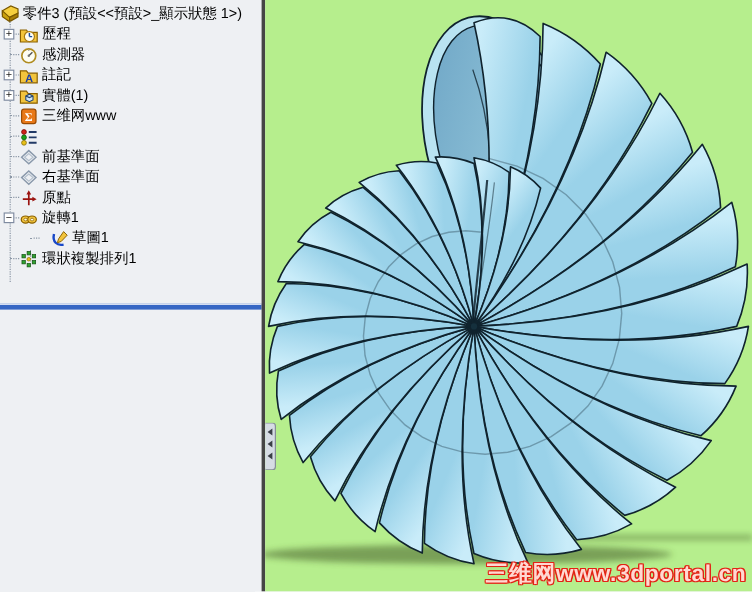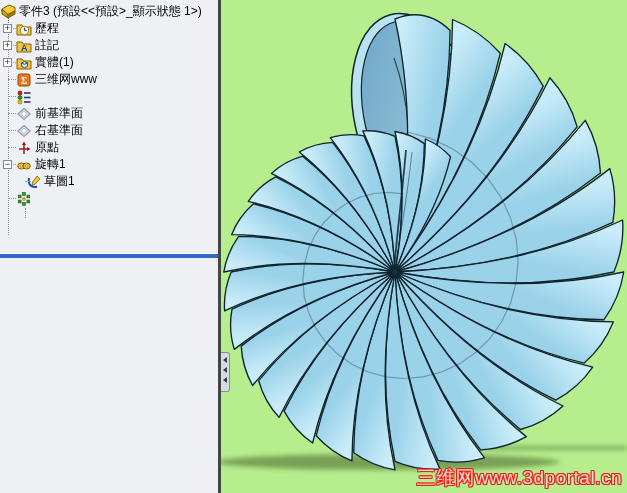--- a/index.html
+++ b/index.html
@@ -7,21 +7,21 @@
   #stage{position:relative;width:622px;height:493px;background:#eef0f3;}
 
   
   #panel{position:absolute;left:0;top:0;width:218px;height:493px;background:#eef0f3;}
   #tree{position:absolute;left:0;top:2px;width:218px;}
   .row{position:relative;display:flex;align-items:center;height:17px;white-space:nowrap;}
   .row.root{height:18px;}
   .row .lbl{font-size:12px;color:#000;margin-left:3px;}
   .row .ic{width:16px;height:16px;flex:0 0 16px;}
   .lv1{padding-left:16px;}
-  .lv2{padding-left:25px;}
+  .lv2{padding-left:41px;}
   .row.lv1::before{content:"";position:absolute;left:8px;top:8px;width:8px;
     border-top:1px dotted #8b97a6;}
   .row.lv2::before{content:"";position:absolute;left:25px;top:8px;width:8px;
     border-top:1px dotted #8b97a6;}
   #vline{position:absolute;left:8px;top:16px;height:217px;border-left:1px dotted #8b97a6;}
   #vline2{position:absolute;left:25px;top:206px;height:10px;border-left:1px dotted #8b97a6;}
   .ebox{position:absolute;left:3px;top:4px;width:9px;height:9px;background:#fff;
     border:1px solid #7f8ba0;font-size:9px;line-height:7px;text-align:center;
     color:#222;box-sizing:border-box;cursor:pointer;}
   .splitbar{position:absolute;left:0;top:253px;width:218px;height:4px;
@@ -32,21 +32,21 @@
   #ptab{position:absolute;left:221px;top:352px;width:9px;height:40px;background:#d6dce4;
     border:1px solid #868d97;border-left:none;border-radius:0 3px 3px 0;
     box-sizing:border-box;cursor:pointer;}
   #ptab .arr{width:0;height:0;border-top:3px solid transparent;
     border-bottom:3px solid transparent;border-right:4px solid #3a3f46;margin:4px auto 0;}
 
   
   #viewport{position:absolute;left:221px;top:0;width:406px;height:493px;
     background:linear-gradient(#bbf196,#b2ea85);}
   #shell{position:absolute;left:0;top:0;}
-  #watermark{position:absolute;right:5px;bottom:2px;font-weight:normal;font-size:19px;
+  #watermark{position:absolute;right:5px;bottom:2px;font-weight:bold;font-size:19px;
     letter-spacing:0.5px;color:#ffd9d2;
     text-shadow:1px 1px 0 #e32315,-1px -1px 0 #e32315,1px -1px 0 #e32315,
       -1px 1px 0 #e32315,0 1px 0 #e32315,0 -1px 0 #e32315,1px 0 0 #e32315,-1px 0 0 #e32315;}
 </style>
 </head>
 <body>
 
 <div id="stage">
 
   <div id="panel">
@@ -66,20 +66,29 @@
             <span class="ebox">+</span>
             <span class="ic"><svg width="16" height="16" viewBox="0 0 16 16">
                 <path d="M1 4 L6 4 L7.5 6 L15 6 L15 14 L1 14 Z" fill="#f2c43c" stroke="#8a6000" stroke-width="1"></path>
                 <circle cx="8.5" cy="9.5" r="4.2" fill="#fffdf2" stroke="#a97b10"></circle>
                 <line x1="8.5" y1="9.5" x2="8.5" y2="6.6" stroke="#1a4fa0" stroke-width="1.2"></line>
                 <line x1="8.5" y1="9.5" x2="10.8" y2="9.5" stroke="#1a4fa0" stroke-width="1.2"></line>
               </svg></span>
             <span class="lbl">歷程</span>
           </div>
           <div class="row lv1">
+            <span class="ic"><svg width="16" height="16" viewBox="0 0 16 16">
+                <circle cx="8" cy="8.5" r="5.8" fill="#fdfdf2" stroke="#b08c20" stroke-width="1.4"></circle>
+                <line x1="8" y1="8.5" x2="11" y2="5.5" stroke="#555" stroke-width="1.2"></line>
+                <circle cx="8" cy="8.5" r="1" fill="#777"></circle>
+                <line x1="8" y1="3.4" x2="8" y2="4.6" stroke="#999"></line>
+              </svg></span>
+            <span class="lbl">感測器</span>
+          </div>
+          <div class="row lv1">
             <span class="ebox">+</span>
             <span class="ic"><svg width="16" height="16" viewBox="0 0 16 16">
                 <path d="M1 4 L6 4 L7.5 6 L15 6 L15 14 L1 14 Z" fill="#f2c43c" stroke="#8a6000" stroke-width="1"></path>
                 <text x="8.3" y="13" font-size="9" font-weight="bold" fill="#1a3fa8" text-anchor="middle" font-family="Liberation Sans,sans-serif">A</text>
               </svg></span>
             <span class="lbl">註記</span>
           </div>
           <div class="row lv1">
             <span class="ebox">+</span>
             <span class="ic"><svg width="16" height="16" viewBox="0 0 16 16">
@@ -149,20 +158,21 @@
           <div class="row lv1">
             <span class="ic"><svg width="16" height="16" viewBox="0 0 16 16">
                 <rect x="6.6" y="1.6" width="2.8" height="2.8" fill="#2fa32f" stroke="#145214" stroke-width="0.6"></rect>
                 <rect x="10.9" y="4.1" width="2.8" height="2.8" fill="#2fa32f" stroke="#145214" stroke-width="0.6"></rect>
                 <rect x="10.9" y="9.1" width="2.8" height="2.8" fill="#2fa32f" stroke="#145214" stroke-width="0.6"></rect>
                 <rect x="6.6" y="11.6" width="2.8" height="2.8" fill="#2fa32f" stroke="#145214" stroke-width="0.6"></rect>
                 <rect x="2.3" y="9.1" width="2.8" height="2.8" fill="#2fa32f" stroke="#145214" stroke-width="0.6"></rect>
                 <rect x="2.3" y="4.1" width="2.8" height="2.8" fill="#2fa32f" stroke="#145214" stroke-width="0.6"></rect>
                 <circle cx="8" cy="8" r="1.5" fill="#e8c018" stroke="#8c7208" stroke-width="0.6"></circle>
               </svg></span>
+            <span class="lbl">環狀複製排列1</span>
           </div>
         </div>
     </div>
     <div class="splitbar" style="background: rgb(53, 102, 196);"></div>
   </div>
 
   <div id="pborder"></div>
 
   <div id="viewport" style="background: linear-gradient(rgb(182, 238, 141), rgb(182, 238, 141));">
     <svg id="shell" width="406" height="493" viewBox="221 0 406 493">

